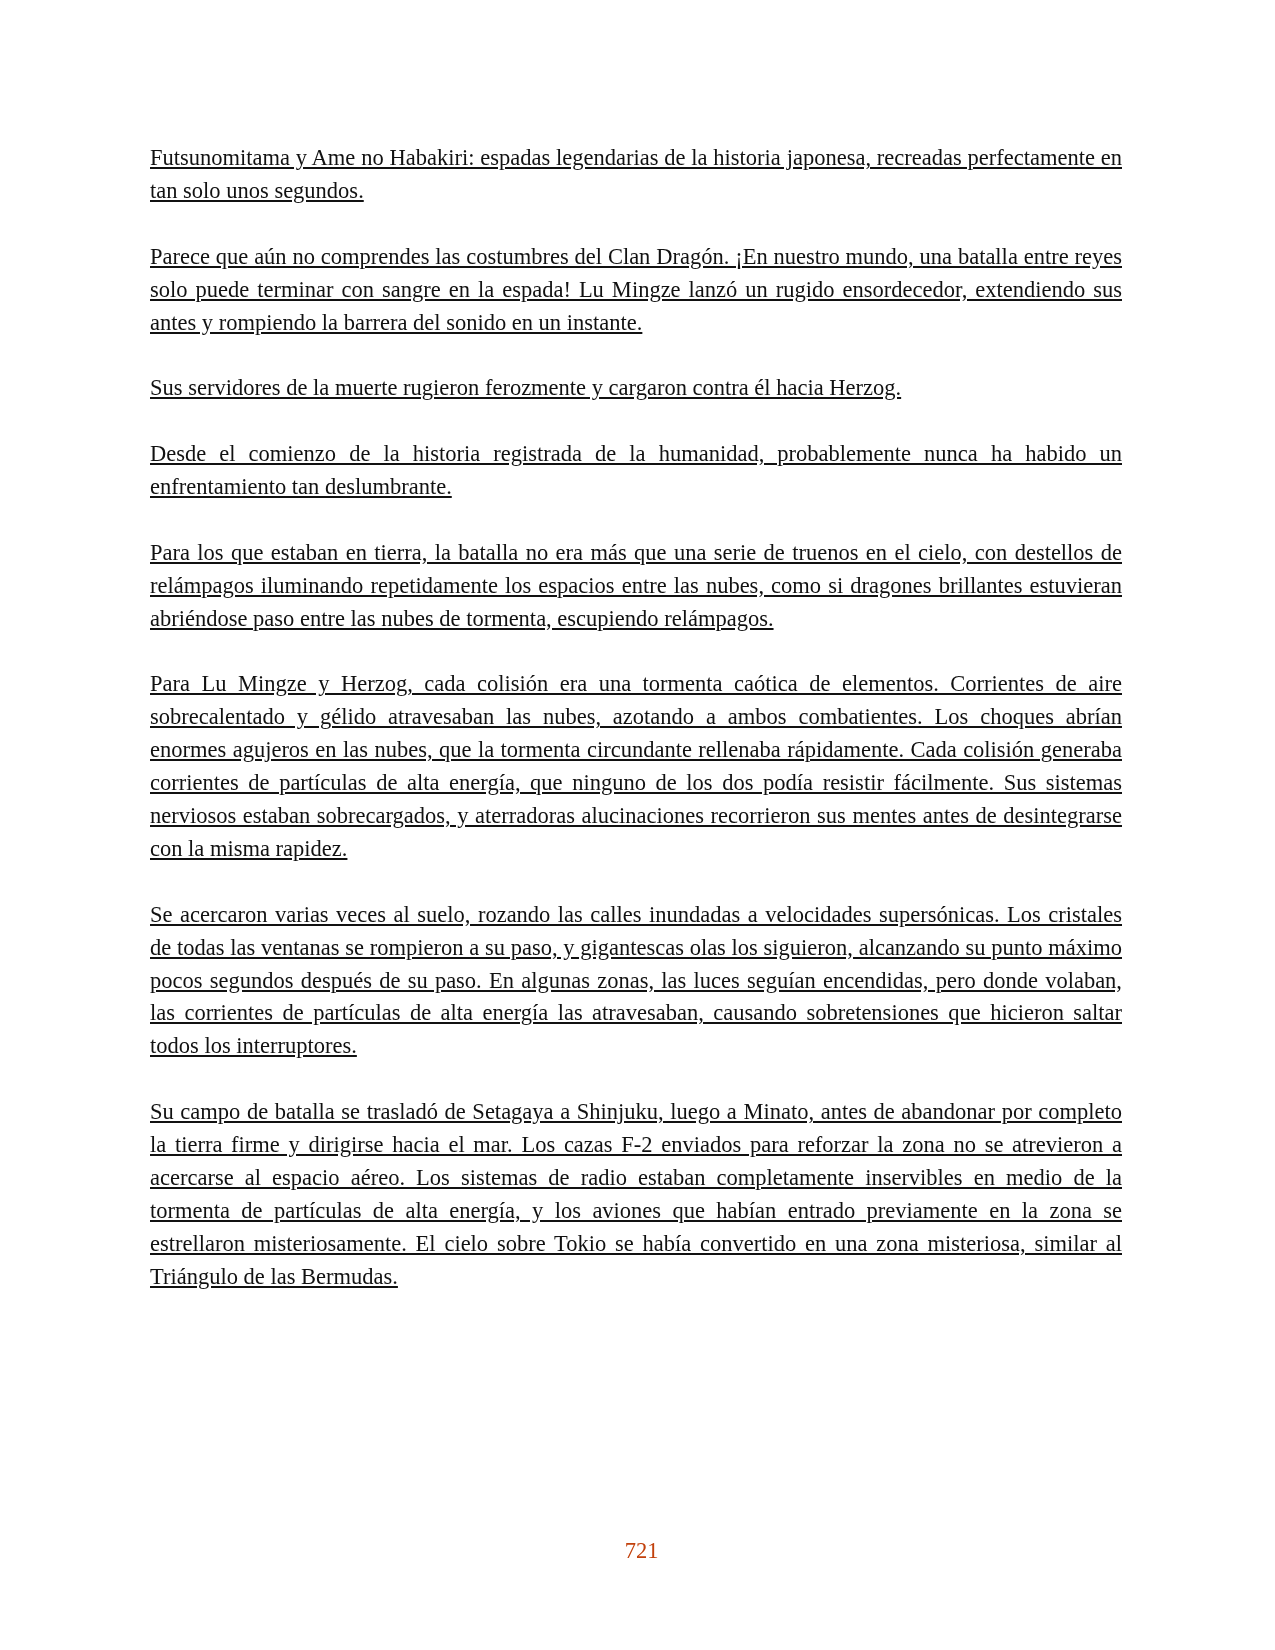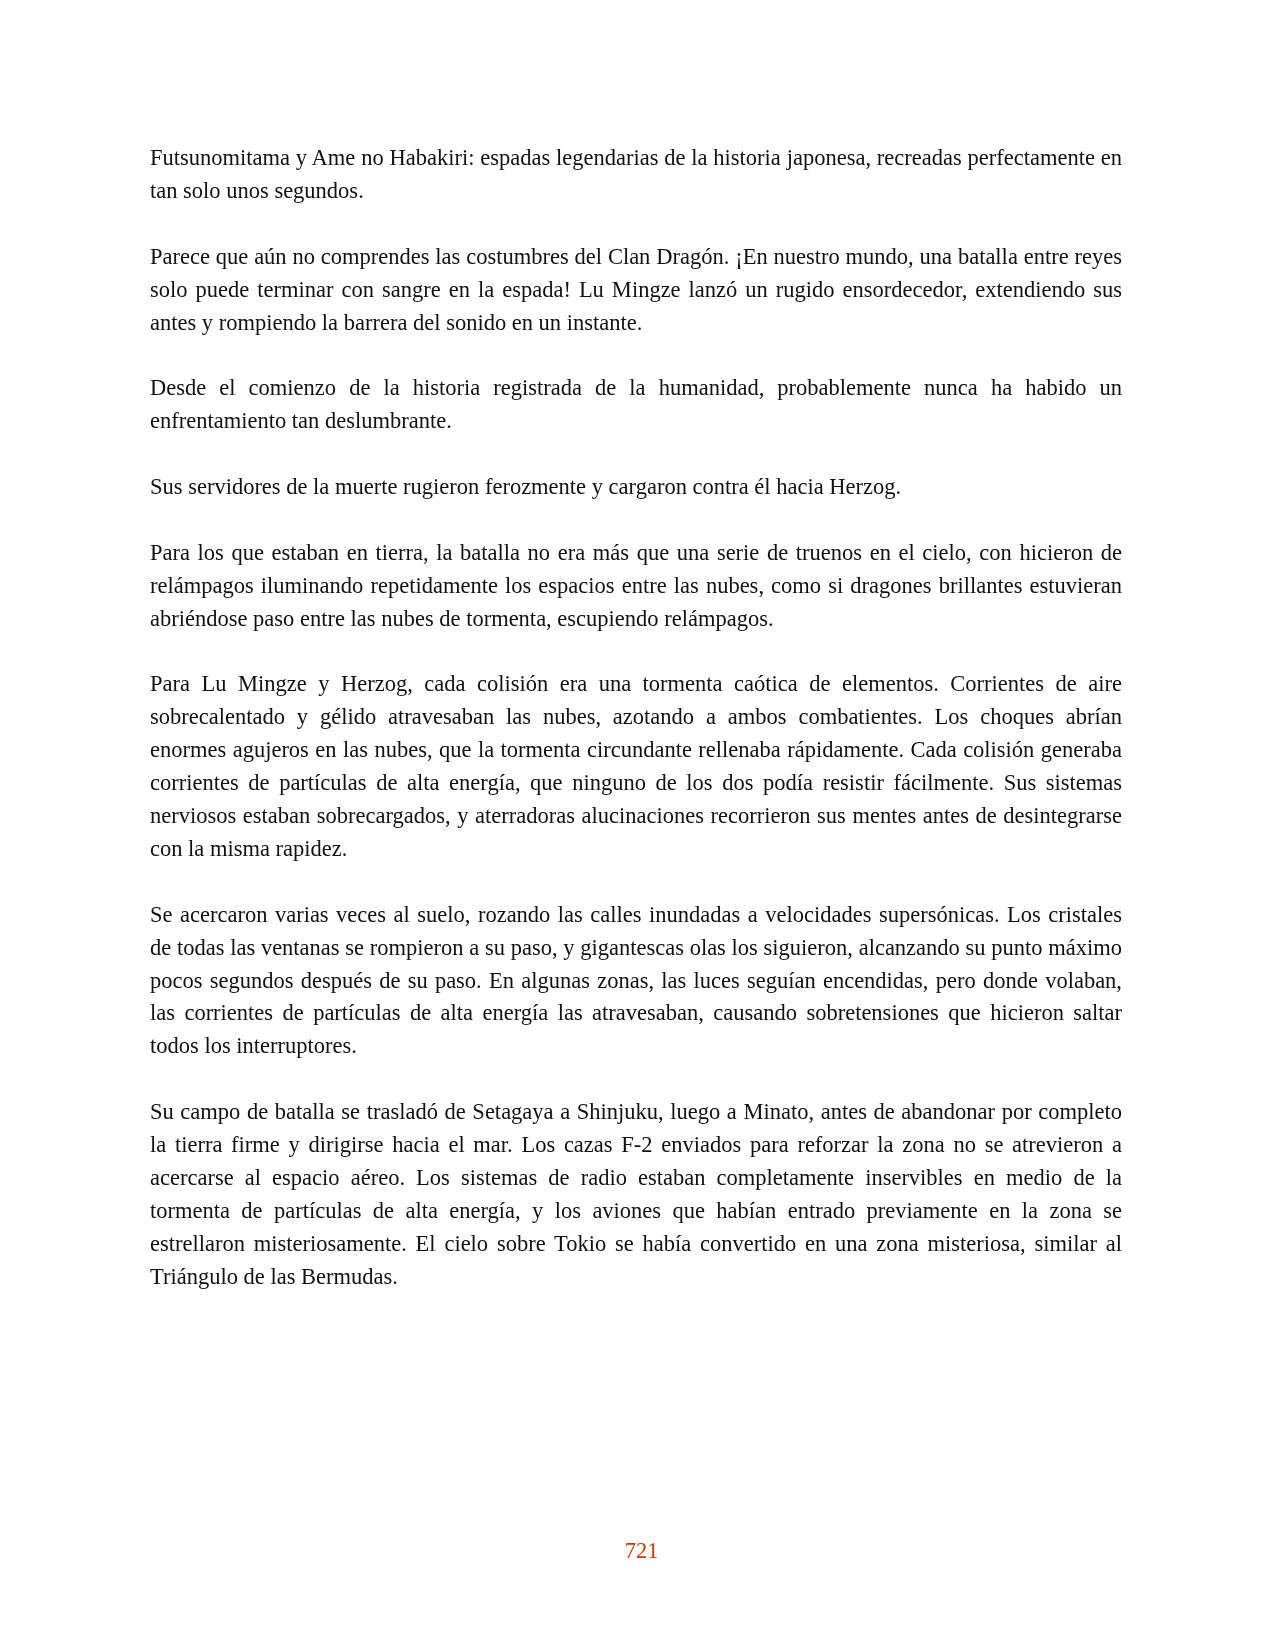--- a/index.html
+++ b/index.html
@@ -2,34 +2,34 @@
 <html><head>
   <meta charset="utf-8">
   <style>
     html, body { margin: 0; padding: 0; background: #ffffff; }
     body { width: 1275px; height: 1650px; position: relative; overflow: hidden; }
     .page {
       position: absolute; left: 150px; top: 142px; width: 972px;
       font-family: "Liberation Serif", "DejaVu Serif", serif;
       font-size: 22.5px; line-height: 32.9px; color: #111111;
     }
-    .page p { margin: 0 0 32.9px 0; text-align: justify; text-justify: inter-word; }
+    .page p { margin: 0 0 32.9px 0; text-align: justify; text-justify: inter-word; text-decoration: underline; }
     .page-number {
       position: absolute; left: 4px; width: 1275px; top: 1538px;
       text-align: center; font-family: "Liberation Serif", "DejaVu Serif", serif;
       font-size: 22.5px; color: #c2410c;
     }
   </style>
 </head>
 <body>
 
 <div class="page">
   <p>Futsunomitama y Ame no Habakiri: espadas legendarias de la historia japonesa, recreadas perfectamente en tan solo unos segundos.</p>
   <p>Parece que aún no comprendes las costumbres del Clan Dragón. ¡En nuestro mundo, una batalla entre reyes solo puede terminar con sangre en la espada! Lu Mingze lanzó un rugido ensordecedor, extendiendo sus antes y rompiendo la barrera del sonido en un instante.</p>
+  <p>Sus servidores de la muerte rugieron ferozmente y cargaron contra él hacia Herzog.</p>
   <p>Desde el comienzo de la historia registrada de la humanidad, probablemente nunca ha habido un enfrentamiento tan deslumbrante.</p>
-  <p>Sus servidores de la muerte rugieron ferozmente y cargaron contra él hacia Herzog.</p>
-  <p>Para los que estaban en tierra, la batalla no era más que una serie de truenos en el cielo, con hicieron de relámpagos iluminando repetidamente los espacios entre las nubes, como si dragones brillantes estuvieran abriéndose paso entre las nubes de tormenta, escupiendo relámpagos.</p>
+  <p>Para los que estaban en tierra, la batalla no era más que una serie de truenos en el cielo, con destellos de relámpagos iluminando repetidamente los espacios entre las nubes, como si dragones brillantes estuvieran abriéndose paso entre las nubes de tormenta, escupiendo relámpagos.</p>
   <p>Para Lu Mingze y Herzog, cada colisión era una tormenta caótica de elementos. Corrientes de aire sobrecalentado y gélido atravesaban las nubes, azotando a ambos combatientes. Los choques abrían enormes agujeros en las nubes, que la tormenta circundante rellenaba rápidamente. Cada colisión generaba corrientes de partículas de alta energía, que ninguno de los dos podía resistir fácilmente. Sus sistemas nerviosos estaban sobrecargados, y aterradoras alucinaciones recorrieron sus mentes antes de desintegrarse con la misma rapidez.</p>
   <p>Se acercaron varias veces al suelo, rozando las calles inundadas a velocidades supersónicas. Los cristales de todas las ventanas se rompieron a su paso, y gigantescas olas los siguieron, alcanzando su punto máximo pocos segundos después de su paso. En algunas zonas, las luces seguían encendidas, pero donde volaban, las corrientes de partículas de alta energía las atravesaban, causando sobretensiones que hicieron saltar todos los interruptores.</p>
   <p>Su campo de batalla se trasladó de Setagaya a Shinjuku, luego a Minato, antes de abandonar por completo la tierra firme y dirigirse hacia el mar. Los cazas F-2 enviados para reforzar la zona no se atrevieron a acercarse al espacio aéreo. Los sistemas de radio estaban completamente inservibles en medio de la tormenta de partículas de alta energía, y los aviones que habían entrado previamente en la zona se estrellaron misteriosamente. El cielo sobre Tokio se había convertido en una zona misteriosa, similar al Triángulo de las Bermudas.</p>
 </div>
 
 <div class="page-number">721</div>
 
 </body></html>

